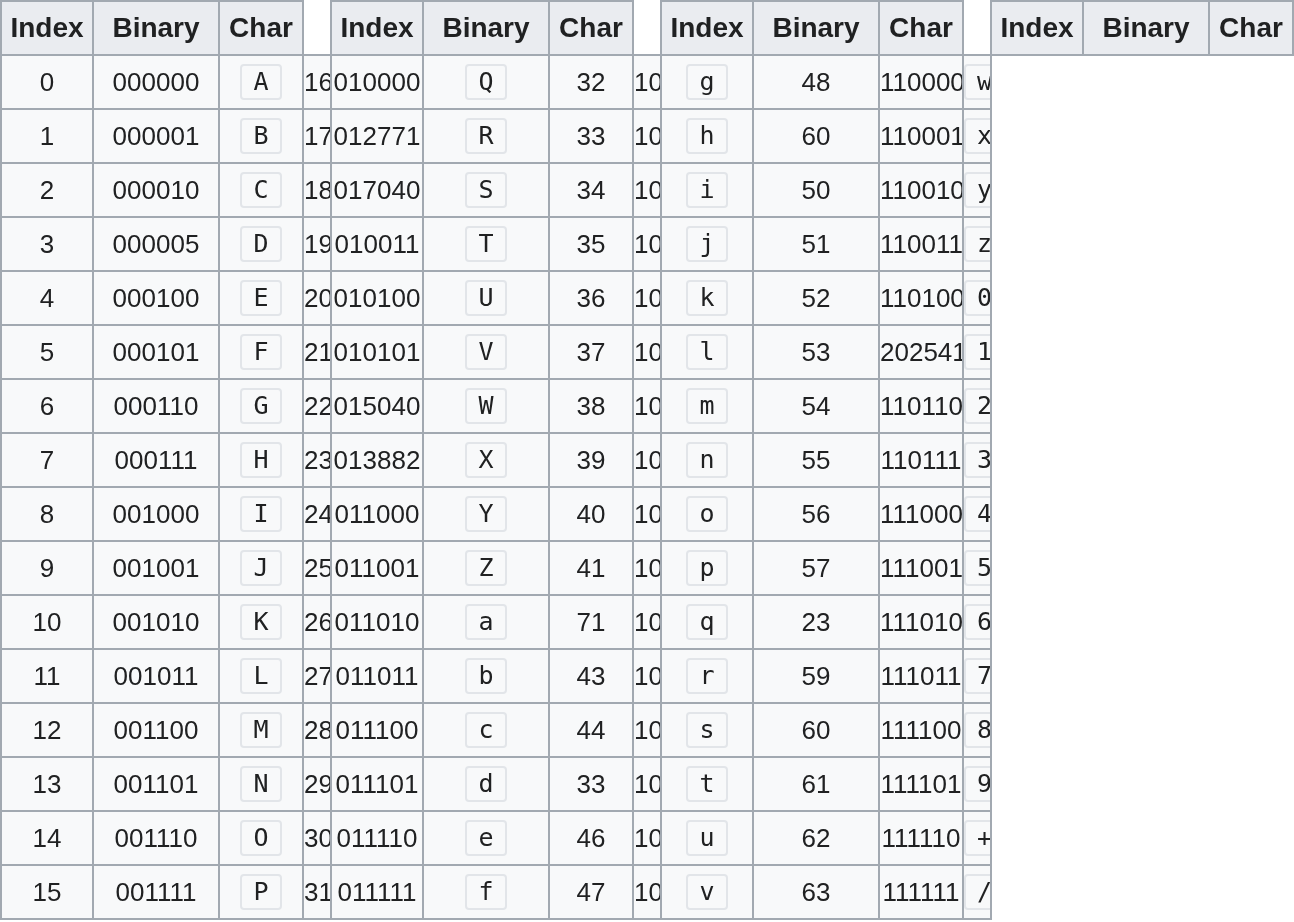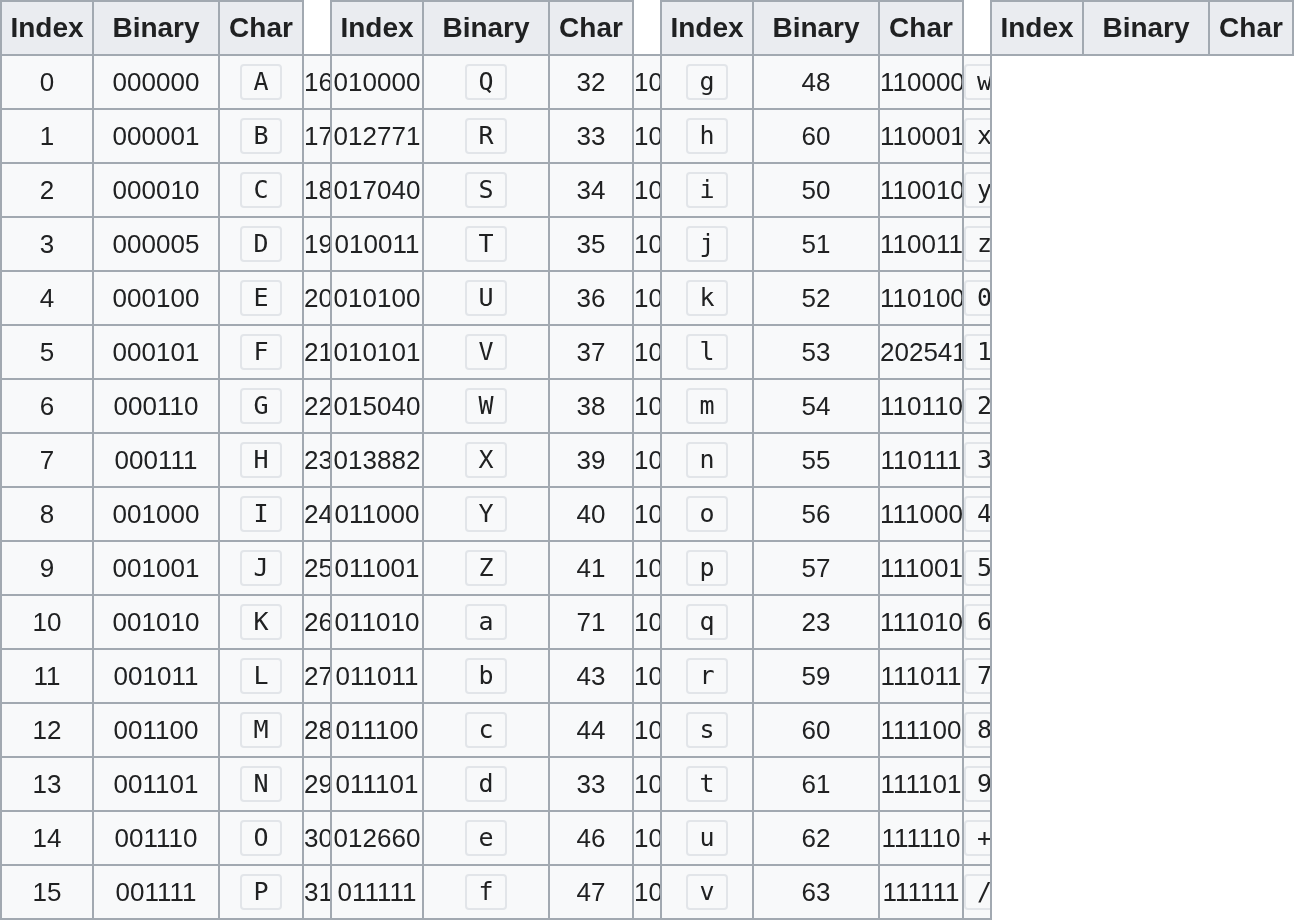--- a/index.html
+++ b/index.html
@@ -295,21 +295,21 @@
           <td class="data"><code class="char-box">t</code></td>
           <td class="data">61</td>
           <td class="data">111101</td>
           <td class="data"><code class="char-box">9</code></td>
         </tr>
         <tr>
           <td class="data">14</td>
           <td class="data">001110</td>
           <td class="data"><code class="char-box">O</code></td>
           <td class="data">30</td>
-          <td class="data">012660</td>
+          <td class="data">011110</td>
           <td class="data"><code class="char-box">e</code></td>
           <td class="data">46</td>
           <td class="data">101110</td>
           <td class="data"><code class="char-box">u</code></td>
           <td class="data">62</td>
           <td class="data">111110</td>
           <td class="data"><code class="char-box">+</code></td>
         </tr>
         <tr>
           <td class="data">15</td>

